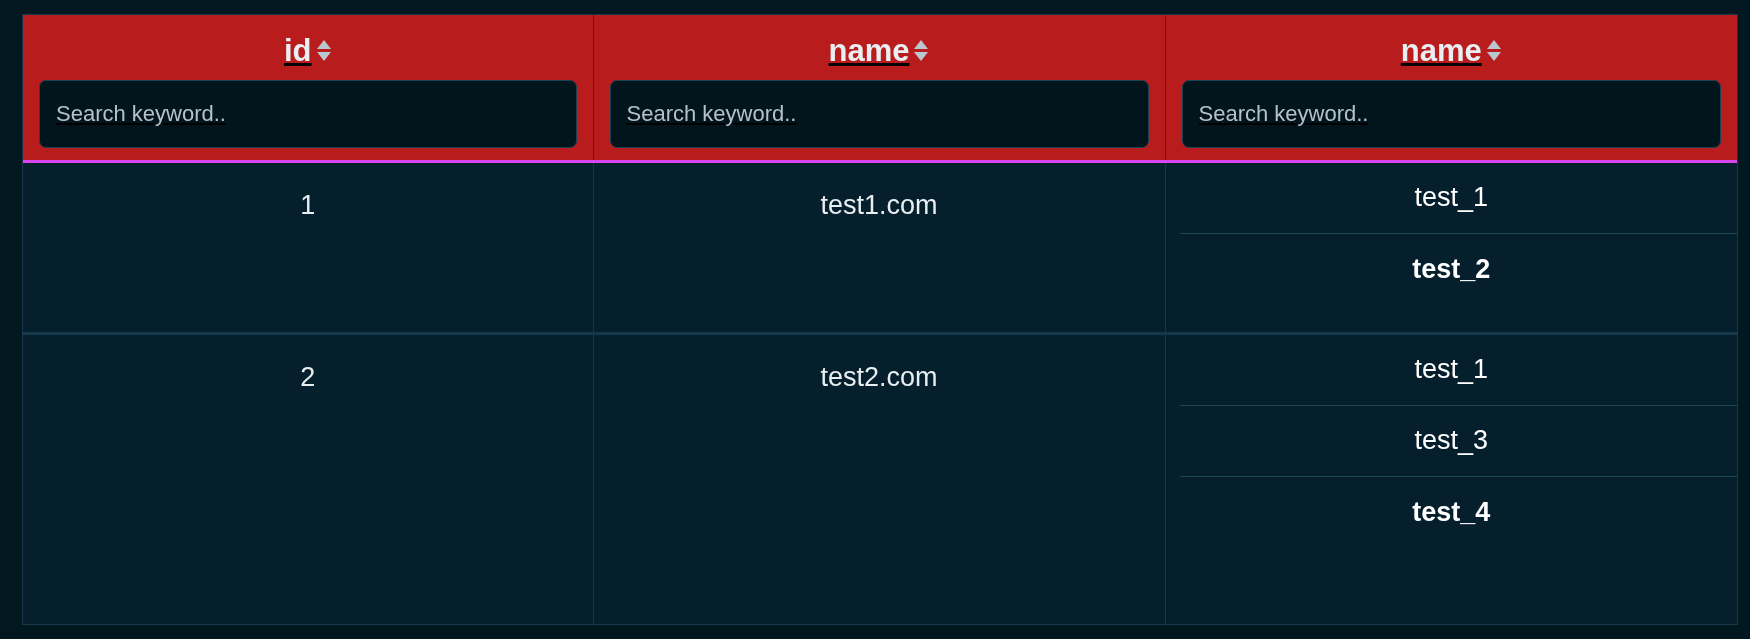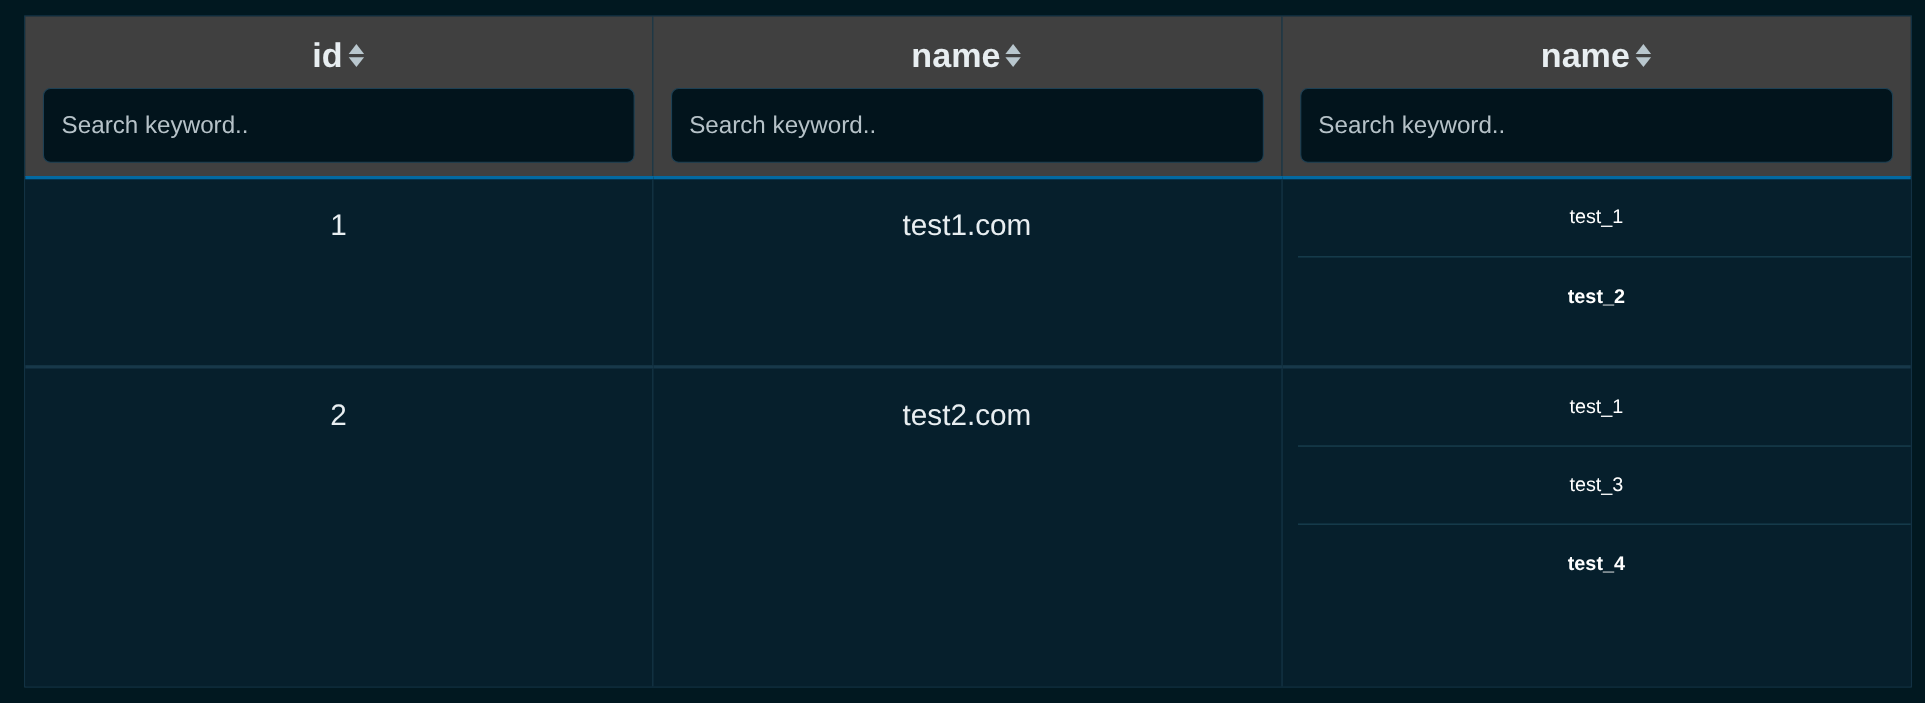--- a/index.html
+++ b/index.html
@@ -41,27 +41,28 @@
     border-collapse: collapse;
     table-layout: fixed;
   }
 
   .col-id    { width: 570px; }
   .col-name  { width: 572px; }
   .col-info  { width: 572px; }
 
   
   thead tr.header-row th {
-    background: #404040;
+    background: #b91c1c;
     border-right: 1px solid #17384a;
-    border-bottom: 3px solid #0369a1;
+    border-bottom: 3px solid #d946ef;
     vertical-align: top;
     padding: 0;
     height: 146px;
     box-sizing: border-box;
+    text-decoration: underline;
   }
   thead tr.header-row th:last-child { border-right: none; }
 
   .th-inner {
     display: flex;
     flex-direction: column;
     align-items: stretch;
     padding: 20px 16px 0 16px;
     box-sizing: border-box;
   }
@@ -147,21 +148,21 @@
   .info-list {
     display: block;
     width: 100%;
     box-sizing: border-box;
   }
   .info-item {
     display: flex;
     align-items: center;
     justify-content: center;
     color: #ffffff;
-    font-size: 18px;
+    font-size: 27px;
     font-weight: 400;
     height: 71px;
     box-sizing: border-box;
     margin-left: 14px;
     padding-right: 14px;
     border-bottom: 1px solid #1d4757;
   }
   .info-item:last-child { border-bottom: none; font-weight: bold; }
 
   tr.row-1 .data-cell { height: 172px; }

